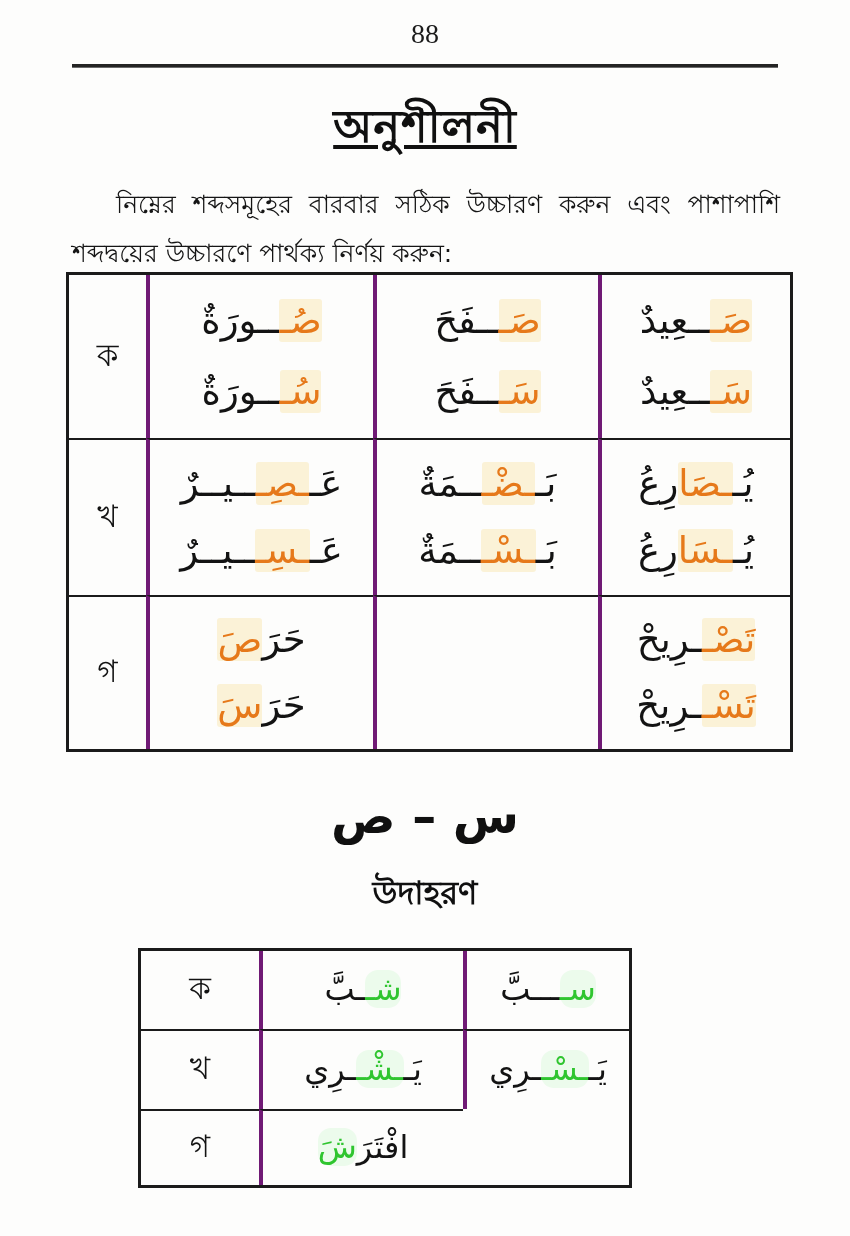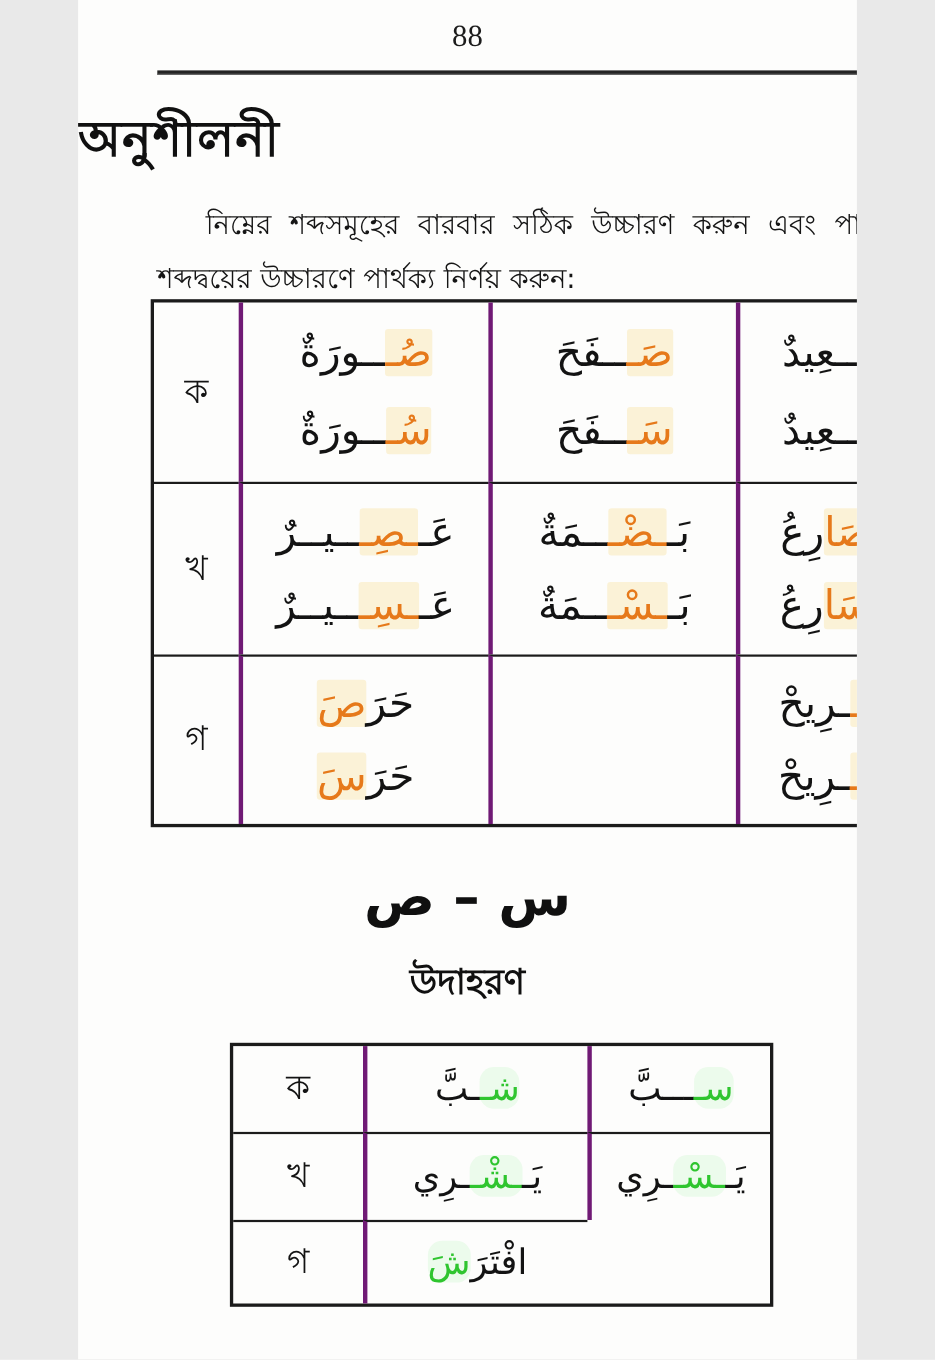--- a/index.html
+++ b/index.html
@@ -1,31 +1,31 @@
 <!DOCTYPE html>
 <html lang="bn" style="--orange: #e6791a; --orange-bg: #fbf2d7; --green: #2fc52f; --green-bg: #ecfbec;"><head>
 <meta charset="utf-8">
 <style>
   html,body{margin:0;padding:0;background:#e9e9e9;}
   .page{
-    position:relative;width:708px;height:1236px;margin:0 auto;
+    position:relative;width:850px;height:1236px;margin:0 auto;
     background:#fdfdfc;color:#141414;overflow:hidden;
     font-family:"DejaVu Sans","Liberation Sans",sans-serif;
   }
   .page-number{
     position:absolute;top:18px;left:0;width:100%;text-align:center;
     font-family:"Liberation Serif",serif;font-size:28px;color:#1c1c1c;
   }
   .rule{
     position:absolute;top:64px;left:72px;width:706px;height:3px;
     background:#242424;border-bottom:1px solid #6a6a6a;
   }
   .title{
-    position:absolute;top:92px;left:0;width:100%;margin:0;
-    font-size:45px;font-weight:bold;color:#101010;letter-spacing:1px;
+    position:absolute;top:92px;left:0;width:100%;margin:0;text-align:center;
+    font-size:45px;font-weight:bold;color:#101010;letter-spacing:1px;text-decoration:underline;
   }
   .intro{
     position:absolute;top:180px;left:72px;width:708px;margin:0;
     font-size:25px;line-height:49px;text-align:justify;text-indent:44px;
     color:#151515;
   }
   
   .grid{position:absolute;display:grid;border:3px solid #1b1b1b;background:#fdfdfc;}
   .grid .cell{
     display:flex;flex-direction:column;justify-content:space-evenly;align-items:center;

